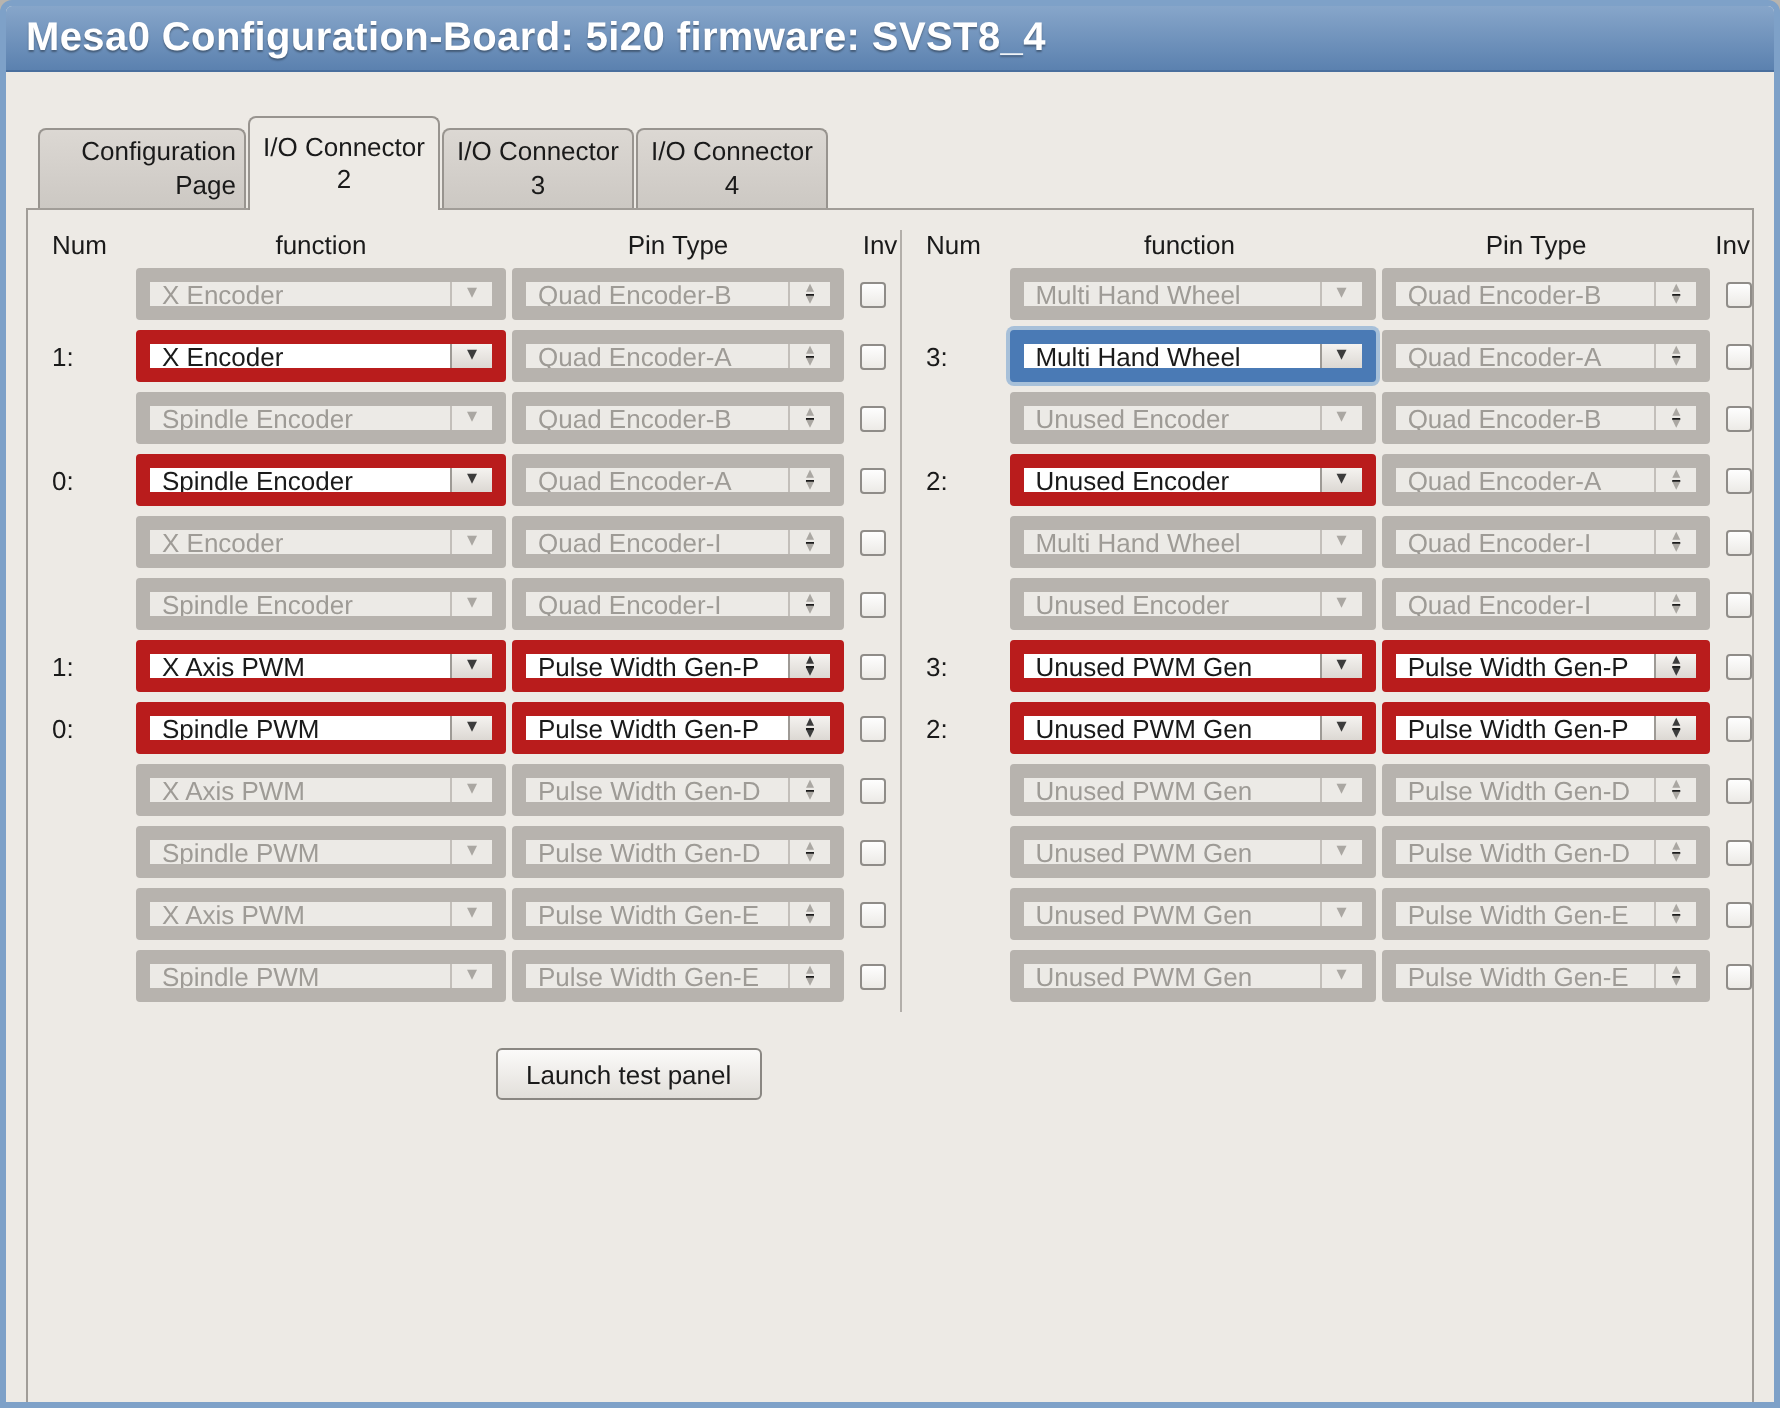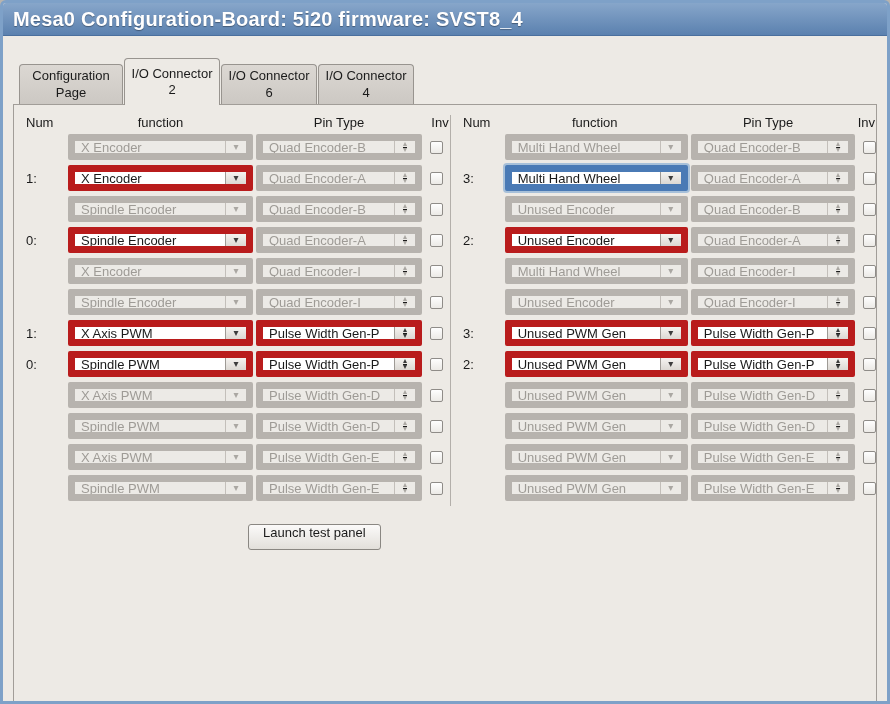--- a/index.html
+++ b/index.html
@@ -24,21 +24,21 @@
   }
 
   .tab-bar { display:flex; align-items:flex-end; padding-left:16px; margin-top:21px; height:47px; position:relative; z-index:2; }
   .tab {
     width:96px; min-height:40px; margin-right:1px;
     display:flex; align-items:center; justify-content:center; text-align:center;
     background:linear-gradient(to bottom,#dcd8d3,#ccc8c3);
     border:1px solid #98948f; border-bottom:none; border-radius:4px 4px 0 0;
     line-height:1.25; padding:3px 4px; cursor:default;
   }
-  .tab:first-child { width:104px; }
+  .tab:first-child { width:104px;text-align:right; }
   .tab.active {
     min-height:47px; background:var(--panel-bg,#edeae5);
     margin-bottom:-1px; z-index:3; position:relative;
   }
 
   .notebook-body {
     margin:0 10px; height:624px; position:relative; z-index:1;
     border:1px solid #a19d98; background:var(--panel-bg,#edeae5);
     padding-top:8px;
   }
@@ -86,21 +86,21 @@
     box-shadow:0 0 0 2px rgba(110,156,208,0.55);
   }
 
   .checkbox {
     width:13px; height:13px; border:1px solid #8f8c88; border-radius:2px;
     background:linear-gradient(to bottom,#fefefe,#eceae6);
   }
 
   .launch-row { margin:18px 0 0 234px; }
   .gtk-btn {
-    display:inline-flex; justify-content:center;
+    display:inline-flex; align-items:center; justify-content:center;
     min-width:78px; height:26px; padding:0 14px;
     background:linear-gradient(to bottom,#fbfaf9,#e2dfda);
     border:1px solid #8a8782; border-radius:3px;
     font-size:13px; color:#1a1a1a; cursor:default;
   }
 
   .footer-sep { margin-top:12px; border-top:1px solid #a8a4a0; border-bottom:1px solid #f8f7f5; height:0; }
   .footer { display:flex; align-items:center; margin:20px 8px 0 8px; }
   .footer .spacer { flex:1; }
   .footer .gtk-btn { margin-left:9px; }
@@ -121,21 +121,21 @@
   <div class="tab-bar">
   <div class="tab">
     <span class="tab-label">Configuration Page</span>
   </div>
 
   <div class="tab active">
     <span class="tab-label">I/O Connector 2</span>
   </div>
 
   <div class="tab">
-    <span class="tab-label">I/O Connector 6</span>
+    <span class="tab-label">I/O Connector 3</span>
   </div>
 
   <div class="tab">
     <span class="tab-label">I/O Connector 4</span>
   </div>
 </div>
 
   <div class="notebook-body">
     <div class="pins-area">
 

